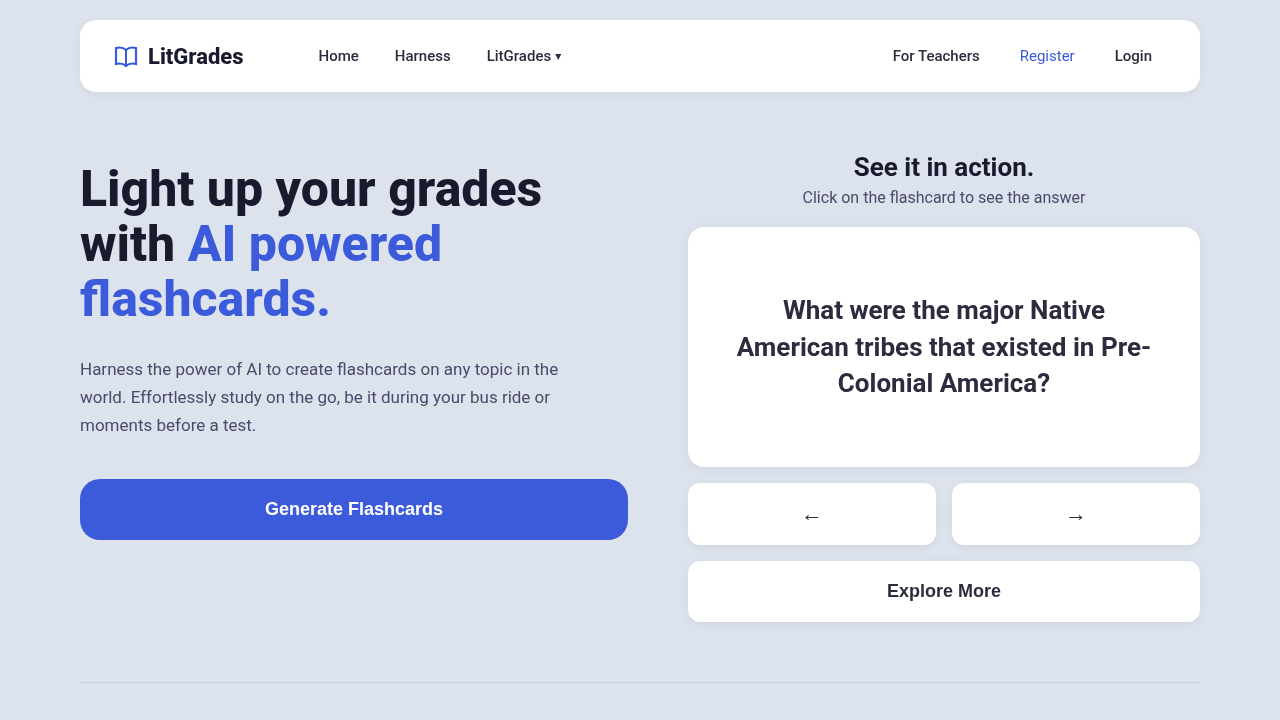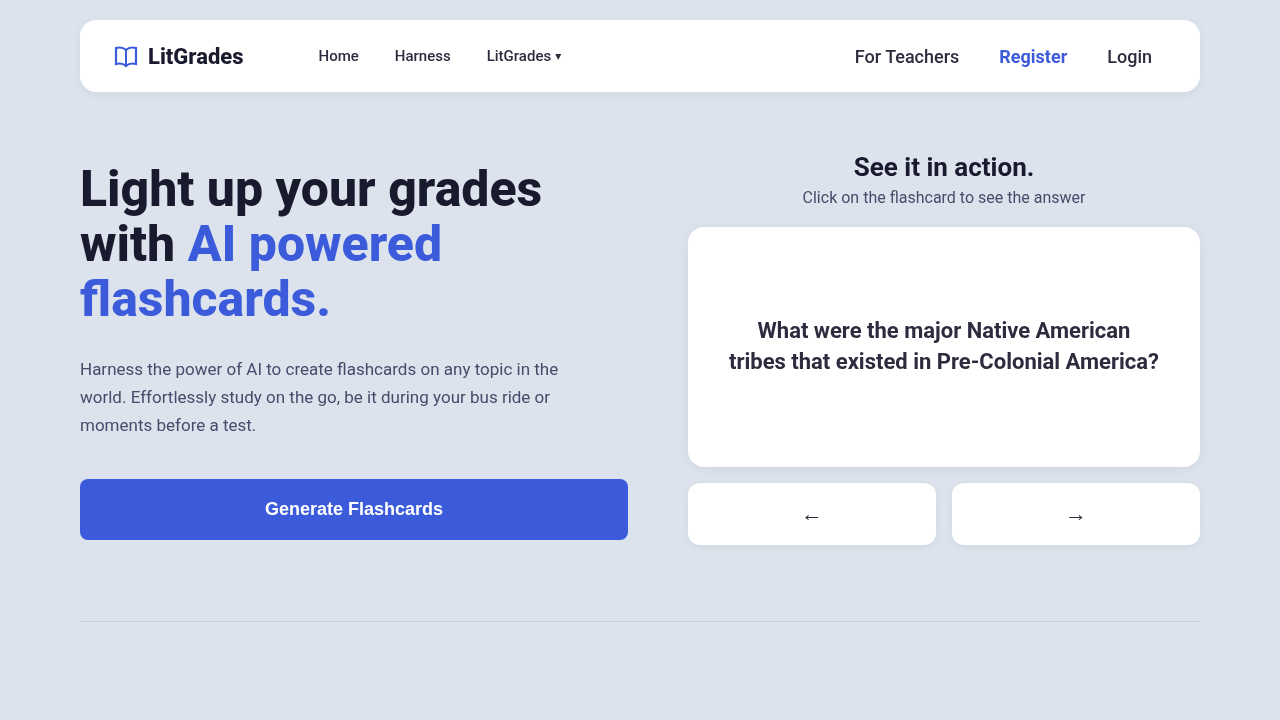--- a/index.html
+++ b/index.html
@@ -58,27 +58,27 @@
       gap: 4px;
     }
 
     .nav-right {
       display: flex;
       align-items: center;
       gap: 8px;
     }
 
     .nav-right .nav-link {
-      font-size: 18px;
+      font-size: 15px;
       justify-content: flex-end;
     }
 
     .nav-link-register {
       color: #3b5bdb !important;
-      font-weight: bold;
+      font-weight: normal;
     }
 
     
     .main {
       display: flex;
       align-items: flex-start;
       padding: 40px 80px 40px;
       gap: 60px;
     }
 
@@ -106,21 +106,21 @@
       color: #4a4a6a;
       line-height: 1.65;
       margin-bottom: 40px;
       max-width: 520px;
     }
 
     .generate-btn {
       background: #3b5bdb;
       color: #ffffff;
       border: none;
-      border-radius: 8px;
+      border-radius: 20px;
       padding: 20px 0;
       width: 548px;
       font-size: 18px;
       font-weight: 700;
       cursor: pointer;
       display: block;
       text-align: center;
     }
 
     
@@ -151,21 +151,21 @@
       display: flex;
       align-items: center;
       justify-content: center;
       min-height: 240px;
       margin-bottom: 16px;
       cursor: pointer;
       box-shadow: 0 2px 12px rgba(0,0,0,0.06);
     }
 
     .flashcard-text {
-      font-size: 22px;
+      font-size: 26px;
       font-weight: 700;
       color: #2c2c3e;
       text-align: center;
       line-height: 1.4;
     }
 
     .flashcard-nav {
       display: flex;
       gap: 16px;
       margin-bottom: 16px;
@@ -276,17 +276,18 @@
 
     <div class="flashcard-nav">
       <button class="nav-btn">
         <span>←</span>
       </button>
       <button class="nav-btn">
         <span>→</span>
       </button>
     </div>
 
+    <button class="explore-more-btn">Explore More</button>
   </div>
 
 </div>
 
 <hr class="bottom-divider">
 
 </body></html>

